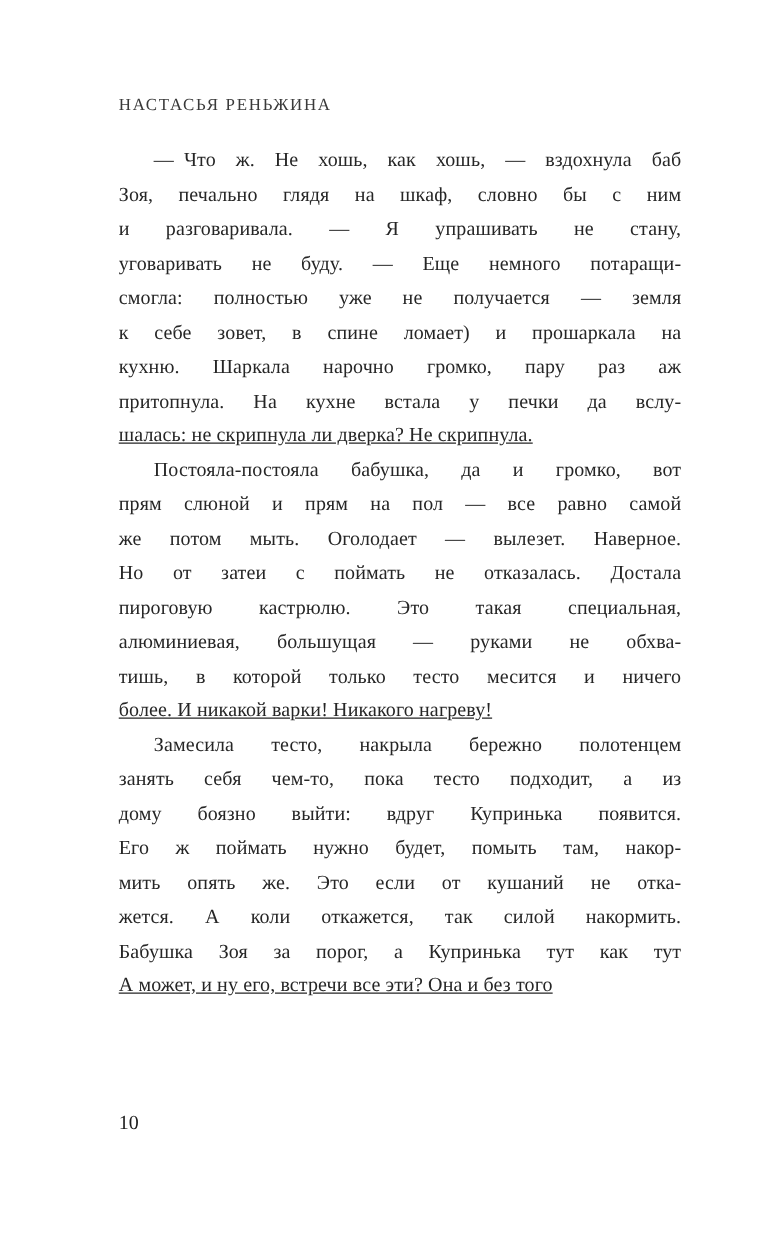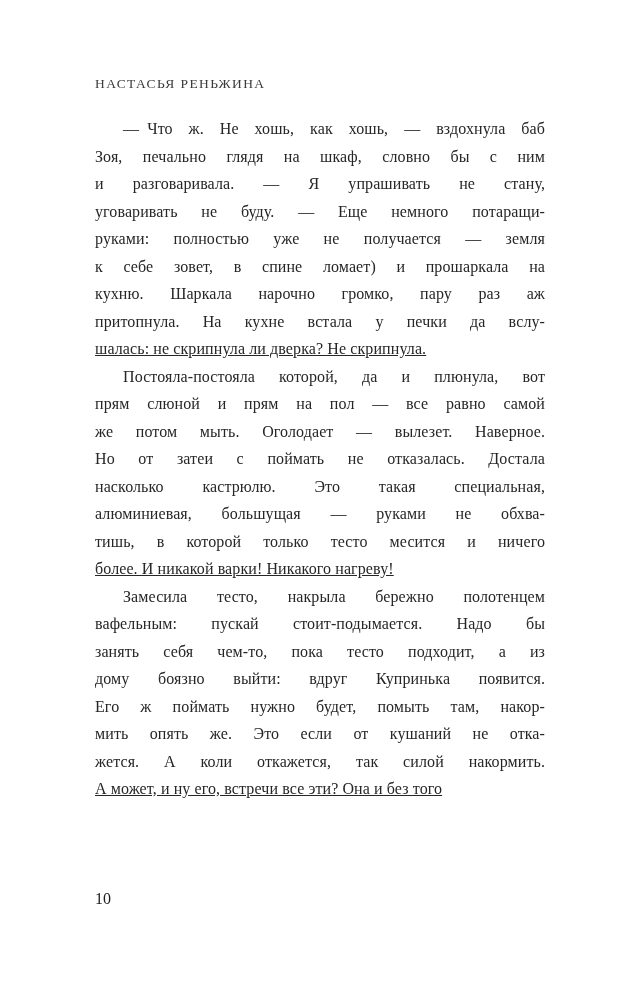--- a/index.html
+++ b/index.html
@@ -59,37 +59,37 @@
 <body>
 
 <div class="page">
   <div class="running-header">НАСТАСЬЯ РЕНЬЖИНА</div>
 
   <div class="text-body">
       <div class="line indent">— Что ж. Не хошь, как хошь, — вздохнула баб</div>
       <div class="line">Зоя, печально глядя на шкаф, словно бы с ним</div>
       <div class="line">и разговаривала. — Я упрашивать не стану,</div>
       <div class="line">уговаривать не буду. — Еще немного потаращи-</div>
-      <div class="line">руками: полностью уже не получается — земля</div>
+      <div class="line">смогла: полностью уже не получается — земля</div>
       <div class="line">к себе зовет, в спине ломает) и прошаркала на</div>
       <div class="line">кухню. Шаркала нарочно громко, пару раз аж</div>
       <div class="line">притопнула. На кухне встала у печки да вслу-</div>
       <div class="line last">шалась: не скрипнула ли дверка? Не скрипнула.</div>
-      <div class="line indent">Постояла-постояла которой, да и плюнула, вот</div>
+      <div class="line indent">Постояла-постояла бабушка, да и громко, вот</div>
       <div class="line">прям слюной и прям на пол — все равно самой</div>
       <div class="line">же потом мыть. Оголодает — вылезет. Наверное.</div>
       <div class="line">Но от затеи с поймать не отказалась. Достала</div>
-      <div class="line">насколько кастрюлю. Это такая специальная,</div>
+      <div class="line">пироговую кастрюлю. Это такая специальная,</div>
       <div class="line">алюминиевая, большущая — руками не обхва-</div>
       <div class="line">тишь, в которой только тесто месится и ничего</div>
       <div class="line last">более. И никакой варки! Никакого нагреву!</div>
       <div class="line indent">Замесила тесто, накрыла бережно полотенцем</div>
-      <div class="line">вафельным: пускай стоит-подымается. Надо бы</div>
       <div class="line">занять себя чем-то, пока тесто подходит, а из</div>
       <div class="line">дому боязно выйти: вдруг Купринька появится.</div>
       <div class="line">Его ж поймать нужно будет, помыть там, накор-</div>
       <div class="line">мить опять же. Это если от кушаний не отка-</div>
       <div class="line">жется. А коли откажется, так силой накормить.</div>
+      <div class="line">Бабушка Зоя за порог, а Купринька тут как тут</div>
       <div class="line last">А может, и ну его, встречи все эти? Она и без того</div>
     </div>
 
   <div class="page-number">10</div>
 </div>
 
 </body></html>

